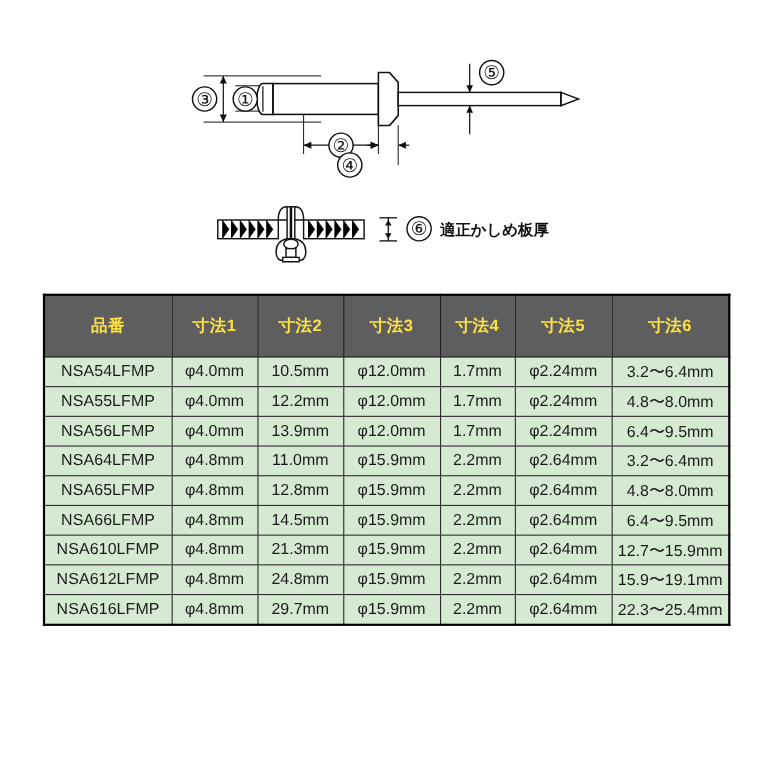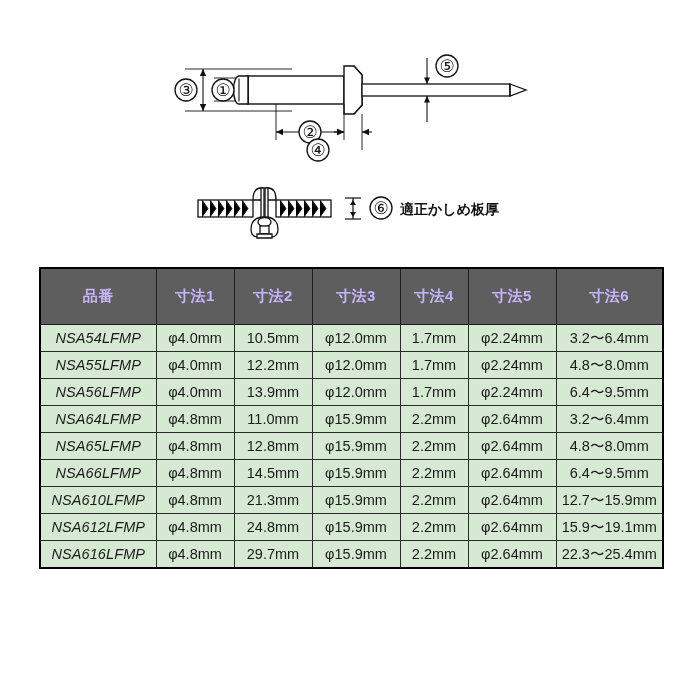--- a/index.html
+++ b/index.html
@@ -43,36 +43,35 @@
   table.spec td {
     border: 1px solid #2b2b2b;
     text-align: center;
     vertical-align: middle;
     padding: 0;
     white-space: nowrap;
   }
   table.spec thead th {
     height: 55px;
     background: #5e5e5e;
-    color: #c4b5fd;
+    color: #fde047;
     font-size: 15px;
     font-weight: bold;
     letter-spacing: 0.5px;
     border-color: #1d1d1d;
   }
   table.spec tbody td {
     height: 26px;
     background: #d6ead3;
     color: #1a1a1a;
     font-size: 14.5px;
     font-weight: normal;
   }
   table.spec tbody tr td.pn {
     letter-spacing: 0.1px;
-    font-style: italic;
   }
 
   
   col.c0 { width: 116px; }
   col.c1 { width: 78px;  }
   col.c2 { width: 78px;  }
   col.c3 { width: 88px;  }
   col.c4 { width: 68px;  }
   col.c5 { width: 88px;  }
   col.c6 { width: 107px; }

